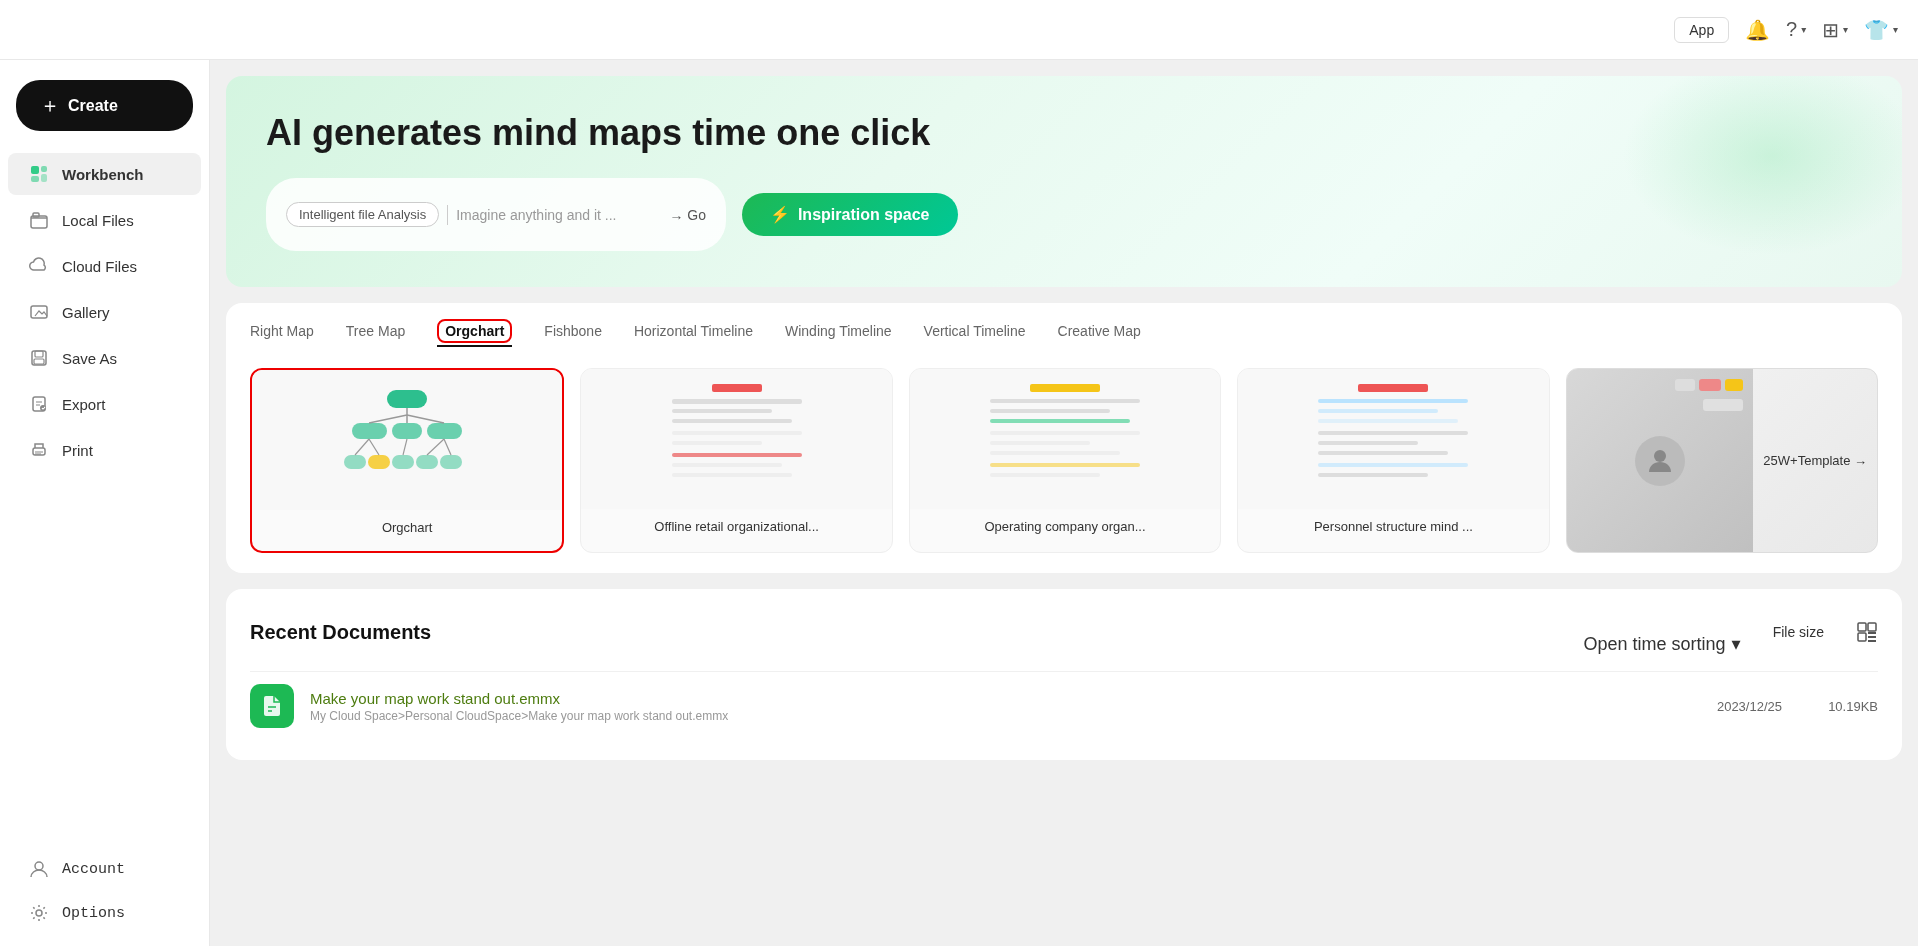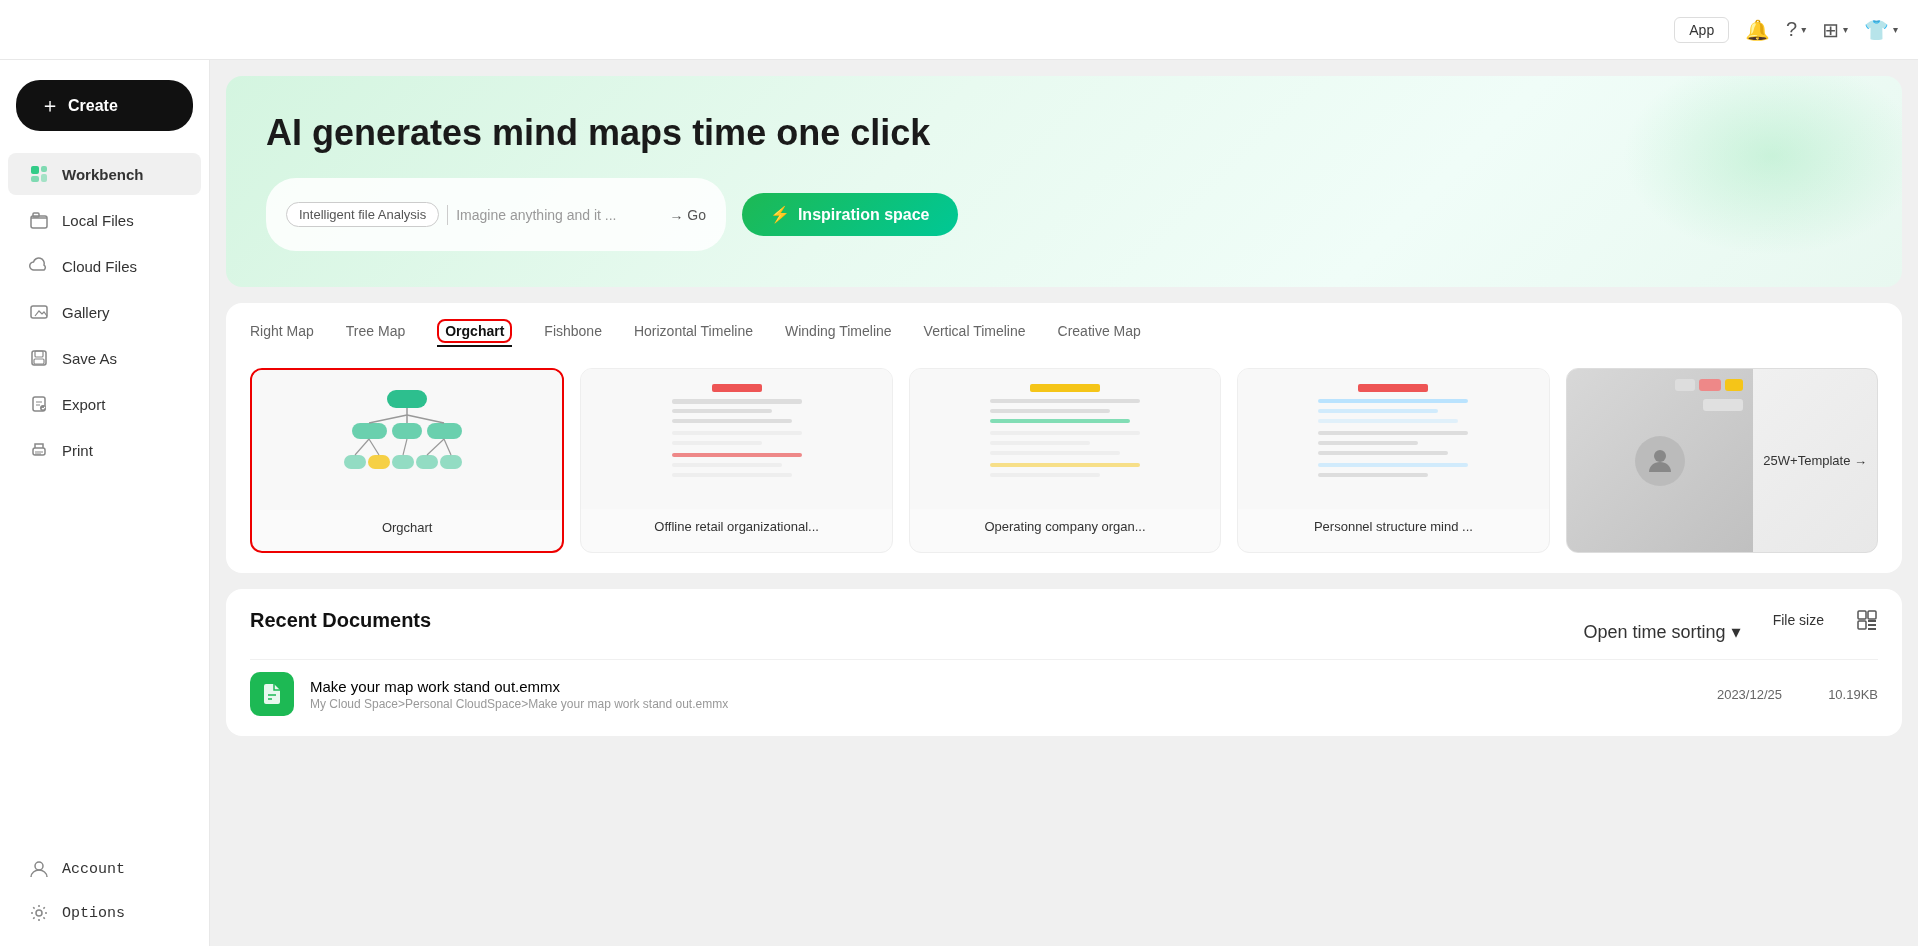--- a/index.html
+++ b/index.html
@@ -291,21 +291,21 @@
       color: #333;
       display: flex;
       align-items: center;
       gap: 4px;
     }
 
     
     .recent-section {
       background: #fff;
       border-radius: 16px;
-      padding: 8px 24px;
+      padding: 20px 24px;
     }
     .recent-header {
       display: flex;
       align-items: center;
       justify-content: space-between;
       margin-bottom: 16px;
     }
     .recent-title {
       font-size: 20px;
       font-weight: 700;
@@ -352,21 +352,21 @@
       height: 44px;
       background: #1db954;
       border-radius: 10px;
       display: flex;
       align-items: center;
       justify-content: center;
       flex-shrink: 0;
     }
     .doc-icon svg { width: 24px; height: 24px; }
     .doc-info { flex: 1; }
-    .doc-name { font-size: 15px; color: #000000; font-weight: 500; }
+    .doc-name { font-size: 15px; color: #4d7c0f; font-weight: 500; }
     .doc-path { font-size: 12px; color: #999; margin-top: 2px; }
     .doc-date { font-size: 13px; color: #666; min-width: 100px; text-align: right; }
     .doc-size { font-size: 13px; color: #666; min-width: 80px; text-align: right; }
 
     
     .content::-webkit-scrollbar { width: 6px; }
     .content::-webkit-scrollbar-thumb { background: #ccc; border-radius: 3px; }
   </style>
 </head>
 <body>

